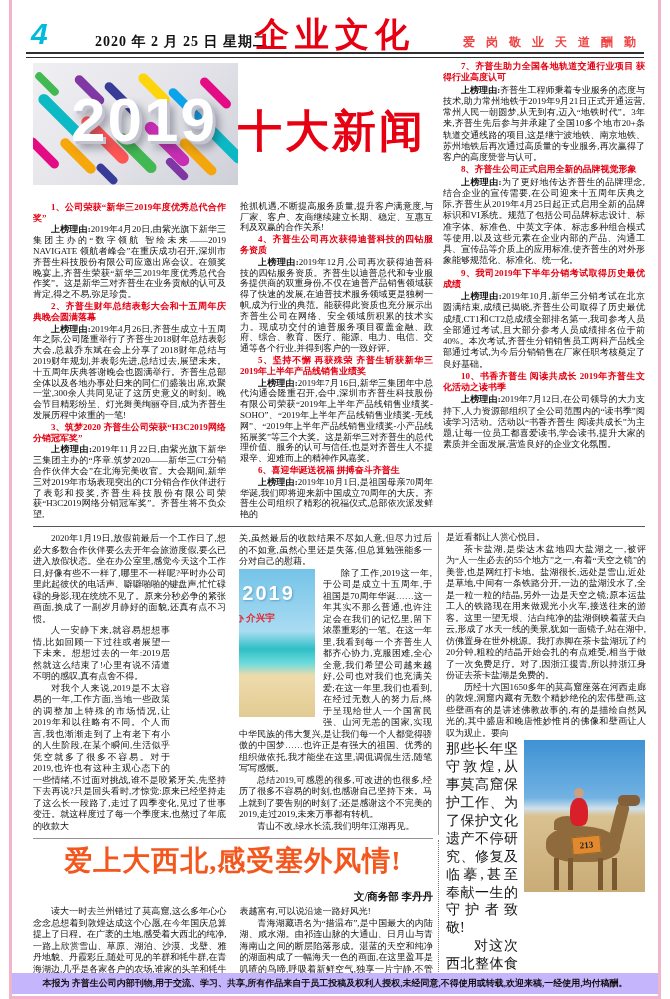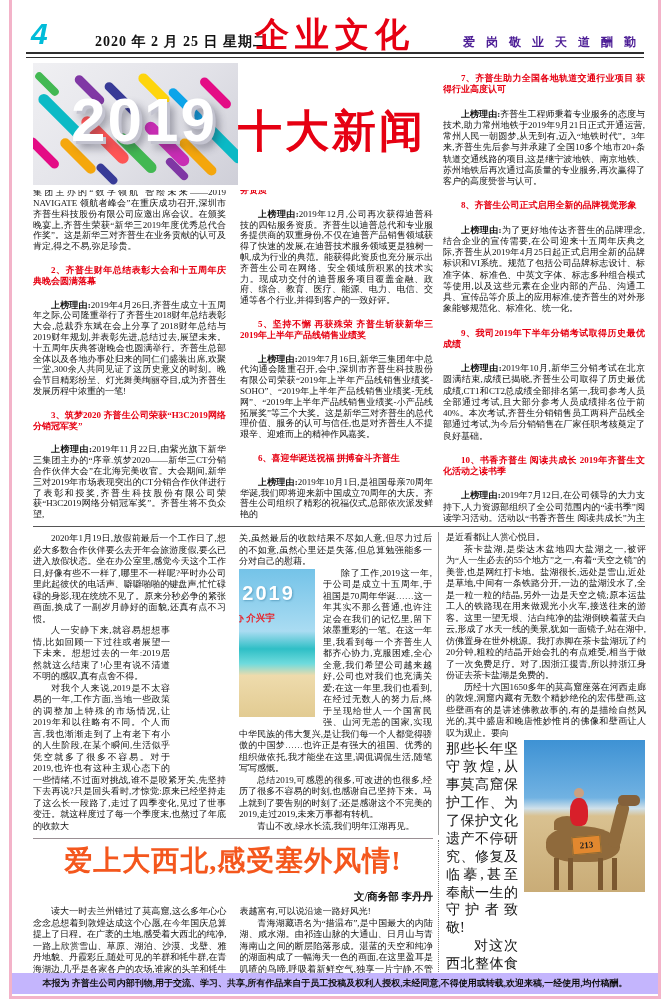--- a/index.html
+++ b/index.html
@@ -9,21 +9,21 @@
   .edge{position:absolute;background:#f3b3c9;}
   .edge-l{left:9px;top:0;width:3px;height:999px;}
   .edge-r{right:9px;top:0;width:3px;height:999px;}
   .edge-b{left:9px;right:9px;bottom:0;height:3px;}
   
   .pagenum{position:absolute;left:31px;top:17px;font-family:"Liberation Sans","DejaVu Sans",sans-serif;
            font-style:italic;font-weight:bold;font-size:30px;color:#00bcd9;}
   .date{position:absolute;left:64px;top:33px;font-size:14px;font-weight:bold;letter-spacing:1px;margin-left:31px;}
   .masthead{position:absolute;left:0;right:0;top:12px;text-align:center;font-size:34px;font-weight:900;
             color:#e60012;letter-spacing:6px;font-family:"Liberation Serif","DejaVu Serif",serif;}
-  .slogan{position:absolute;right:30px;top:34px;font-size:12px;font-weight:bold;color:#4c1d95;letter-spacing:4px;}
+  .slogan{position:absolute;right:30px;top:34px;font-size:12px;font-weight:bold;color:#ef4444;letter-spacing:4px;}
   .hrule-top{position:absolute;left:26px;right:26px;top:52px;height:3px;
              border-top:2px solid #2f2f2f;border-bottom:1px solid #2f2f2f;}
   
   .zone-tl{position:absolute;left:33px;top:60px;width:400px;}
   .banner{position:relative;height:130px;}
   .banner-art{position:absolute;left:0;top:3px;width:205px;height:122px;overflow:hidden;
               background:linear-gradient(135deg,#f0f0f3 0%,#e2e2e8 55%,#cfcfd8 100%);}
   .conf{position:absolute;border-radius:10px;opacity:.95;}
   .banner-year{position:absolute;left:38px;top:24px;z-index:3;font-family:"Liberation Sans","DejaVu Sans",sans-serif;
                font-weight:900;font-size:62px;color:#fff;letter-spacing:2px;
@@ -32,21 +32,21 @@
                 font-family:"Liberation Sans","DejaVu Sans",sans-serif;font-weight:900;font-size:44px;
                 color:#e60012;letter-spacing:3px;white-space:nowrap;}
   .cols12{display:flex;gap:14px;height:330px;overflow:hidden;margin-top:0;
           font-size:9px;line-height:1.2;text-align:justify;align-items:flex-end;}
   .cols12 .col{flex:1;overflow:hidden;}
   
   .blk{text-align:justify;}
   .blk.para{text-indent:2em;}
   .blk.reason{text-indent:2em;}
   .blk.cont{text-indent:0;}
-  .blk.head{color:#e60012;font-weight:bold;text-indent:2em;margin:13px 0;}
+  .blk.head{color:#e60012;font-weight:bold;text-indent:2em;margin:1px 0;}
   .blk b{font-weight:bold;}
   
   .zone-tr{position:absolute;left:443px;top:60px;width:202px;height:462px;overflow:hidden;
            font-size:9px;line-height:1.25;text-align:justify;}
   
   .hrule-main{position:absolute;left:33px;top:526px;width:612px;border-top:1px solid #555;}
   
   .essay{position:absolute;left:33px;top:533px;width:400px;height:303px;overflow:hidden;
          display:flex;gap:13px;font-size:9px;line-height:1.28;}
   .ecol{width:193px;overflow:hidden;}

